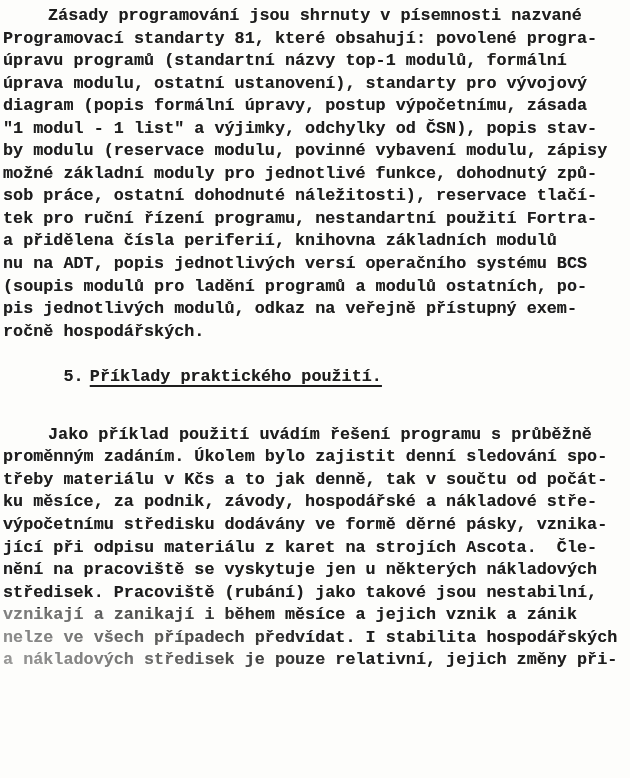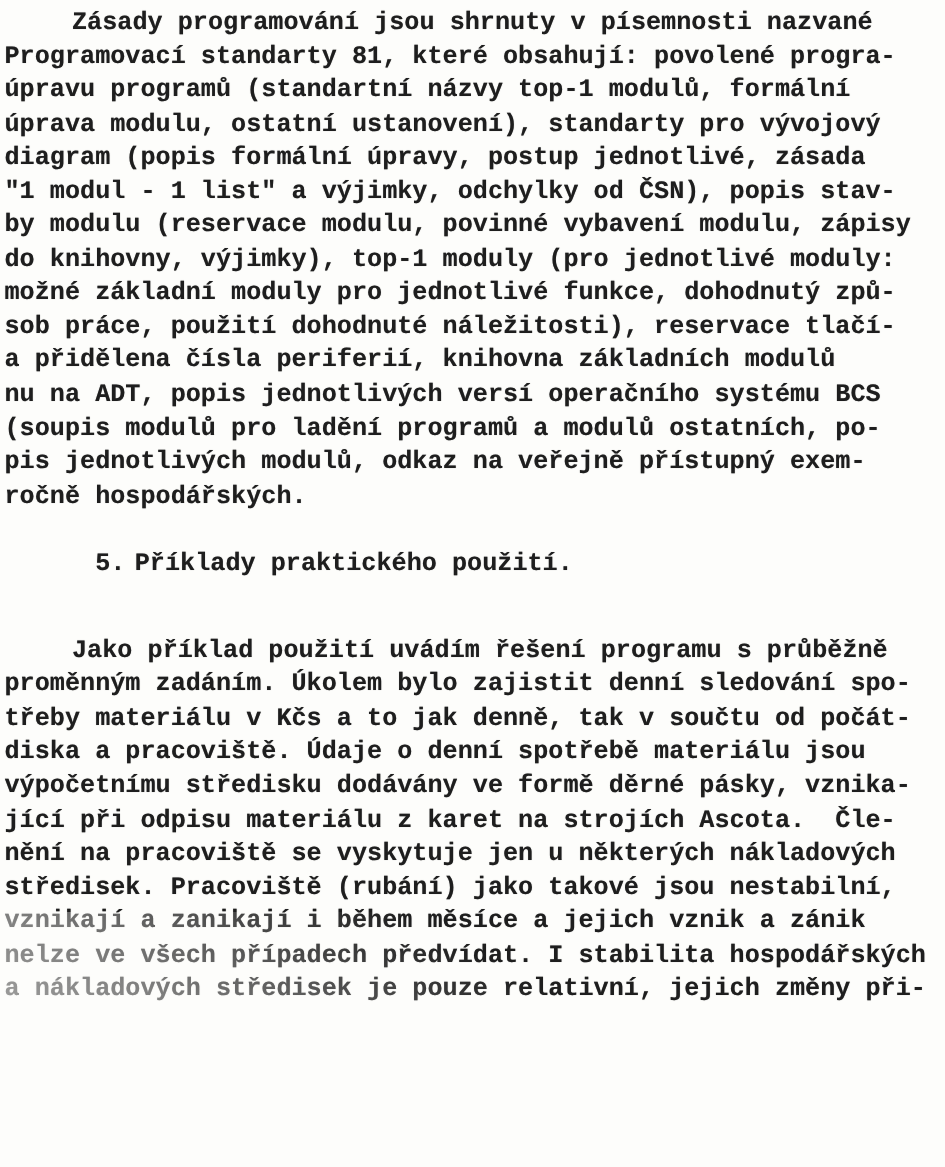--- a/index.html
+++ b/index.html
@@ -33,20 +33,21 @@
   .ln.first {
     text-indent: 45px;
   }
   .ln.para-gap {
     margin-top: 13px;
   }
   .heading .num {
     margin-right: 0.62ch;
   }
   .heading .u {
+    text-decoration: underline;
     text-decoration-thickness: 1.6px;
     text-underline-offset: 3.5px;
   }
   
   .fade-bl {
     position: absolute;
     left: 0;
     bottom: 0;
     width: 460px;
     height: 170px;
@@ -66,40 +67,40 @@
 </head>
 <body>
 
 <div class="page">
   <div class="text-col">
 
     <div class="ln first">Zásady programování jsou shrnuty v písemnosti nazvané</div>
     <div class="ln">Programovací standarty 81, které obsahují: povolené progra-</div>
     <div class="ln">úpravu programů (standartní názvy top-1 modulů, formální</div>
     <div class="ln">úprava modulu, ostatní ustanovení), standarty pro vývojový</div>
-    <div class="ln">diagram (popis formální úpravy, postup jednotlivé, zásada</div>
+    <div class="ln">diagram (popis formální úpravy, postup výpočetnímu, zásada</div>
     <div class="ln">"1 modul - 1 list" a výjimky, odchylky od ČSN), popis stav-</div>
     <div class="ln">by modulu (reservace modulu, povinné vybavení modulu, zápisy</div>
-    <div class="ln">do knihovny, výjimky), top-1 moduly (pro jednotlivé moduly:</div>
     <div class="ln">možné základní moduly pro jednotlivé funkce, dohodnutý způ-</div>
-    <div class="ln">sob práce, použití dohodnuté náležitosti), reservace tlačí-</div>
+    <div class="ln">sob práce, ostatní dohodnuté náležitosti), reservace tlačí-</div>
+    <div class="ln">tek pro ruční řízení programu, nestandartní použití Fortra-</div>
     <div class="ln">a přidělena čísla periferií, knihovna základních modulů</div>
     <div class="ln">nu na ADT, popis jednotlivých versí operačního systému BCS</div>
     <div class="ln">(soupis modulů pro ladění programů a modulů ostatních, po-</div>
     <div class="ln">pis jednotlivých modulů, odkaz na veřejně přístupný exem-</div>
     <div class="ln">ročně hospodářských.</div>
 
     <div class="ln heading">
       <span class="num">5.</span><span class="u">Příklady praktického použití.</span>
     </div>
 
     <div class="ln first para-gap">Jako příklad použití uvádím řešení programu s průběžně</div>
     <div class="ln">proměnným zadáním. Úkolem bylo zajistit denní sledování spo-</div>
     <div class="ln">třeby materiálu v Kčs a to jak denně, tak v součtu od počát-</div>
-    <div class="ln">diska a pracoviště. Údaje o denní spotřebě materiálu jsou</div>
+    <div class="ln">ku měsíce, za podnik, závody, hospodářské a nákladové stře-</div>
     <div class="ln">výpočetnímu středisku dodávány ve formě děrné pásky, vznika-</div>
     <div class="ln">jící při odpisu materiálu z karet na strojích Ascota.  Čle-</div>
     <div class="ln">nění na pracoviště se vyskytuje jen u některých nákladových</div>
     <div class="ln">středisek. Pracoviště (rubání) jako takové jsou nestabilní,</div>
     <div class="ln">vznikají a zanikají i během měsíce a jejich vznik a zánik</div>
     <div class="ln">nelze ve všech případech předvídat. I stabilita hospodářských</div>
     <div class="ln">a nákladových středisek je pouze relativní, jejich změny při-</div>
 
   </div>
 

